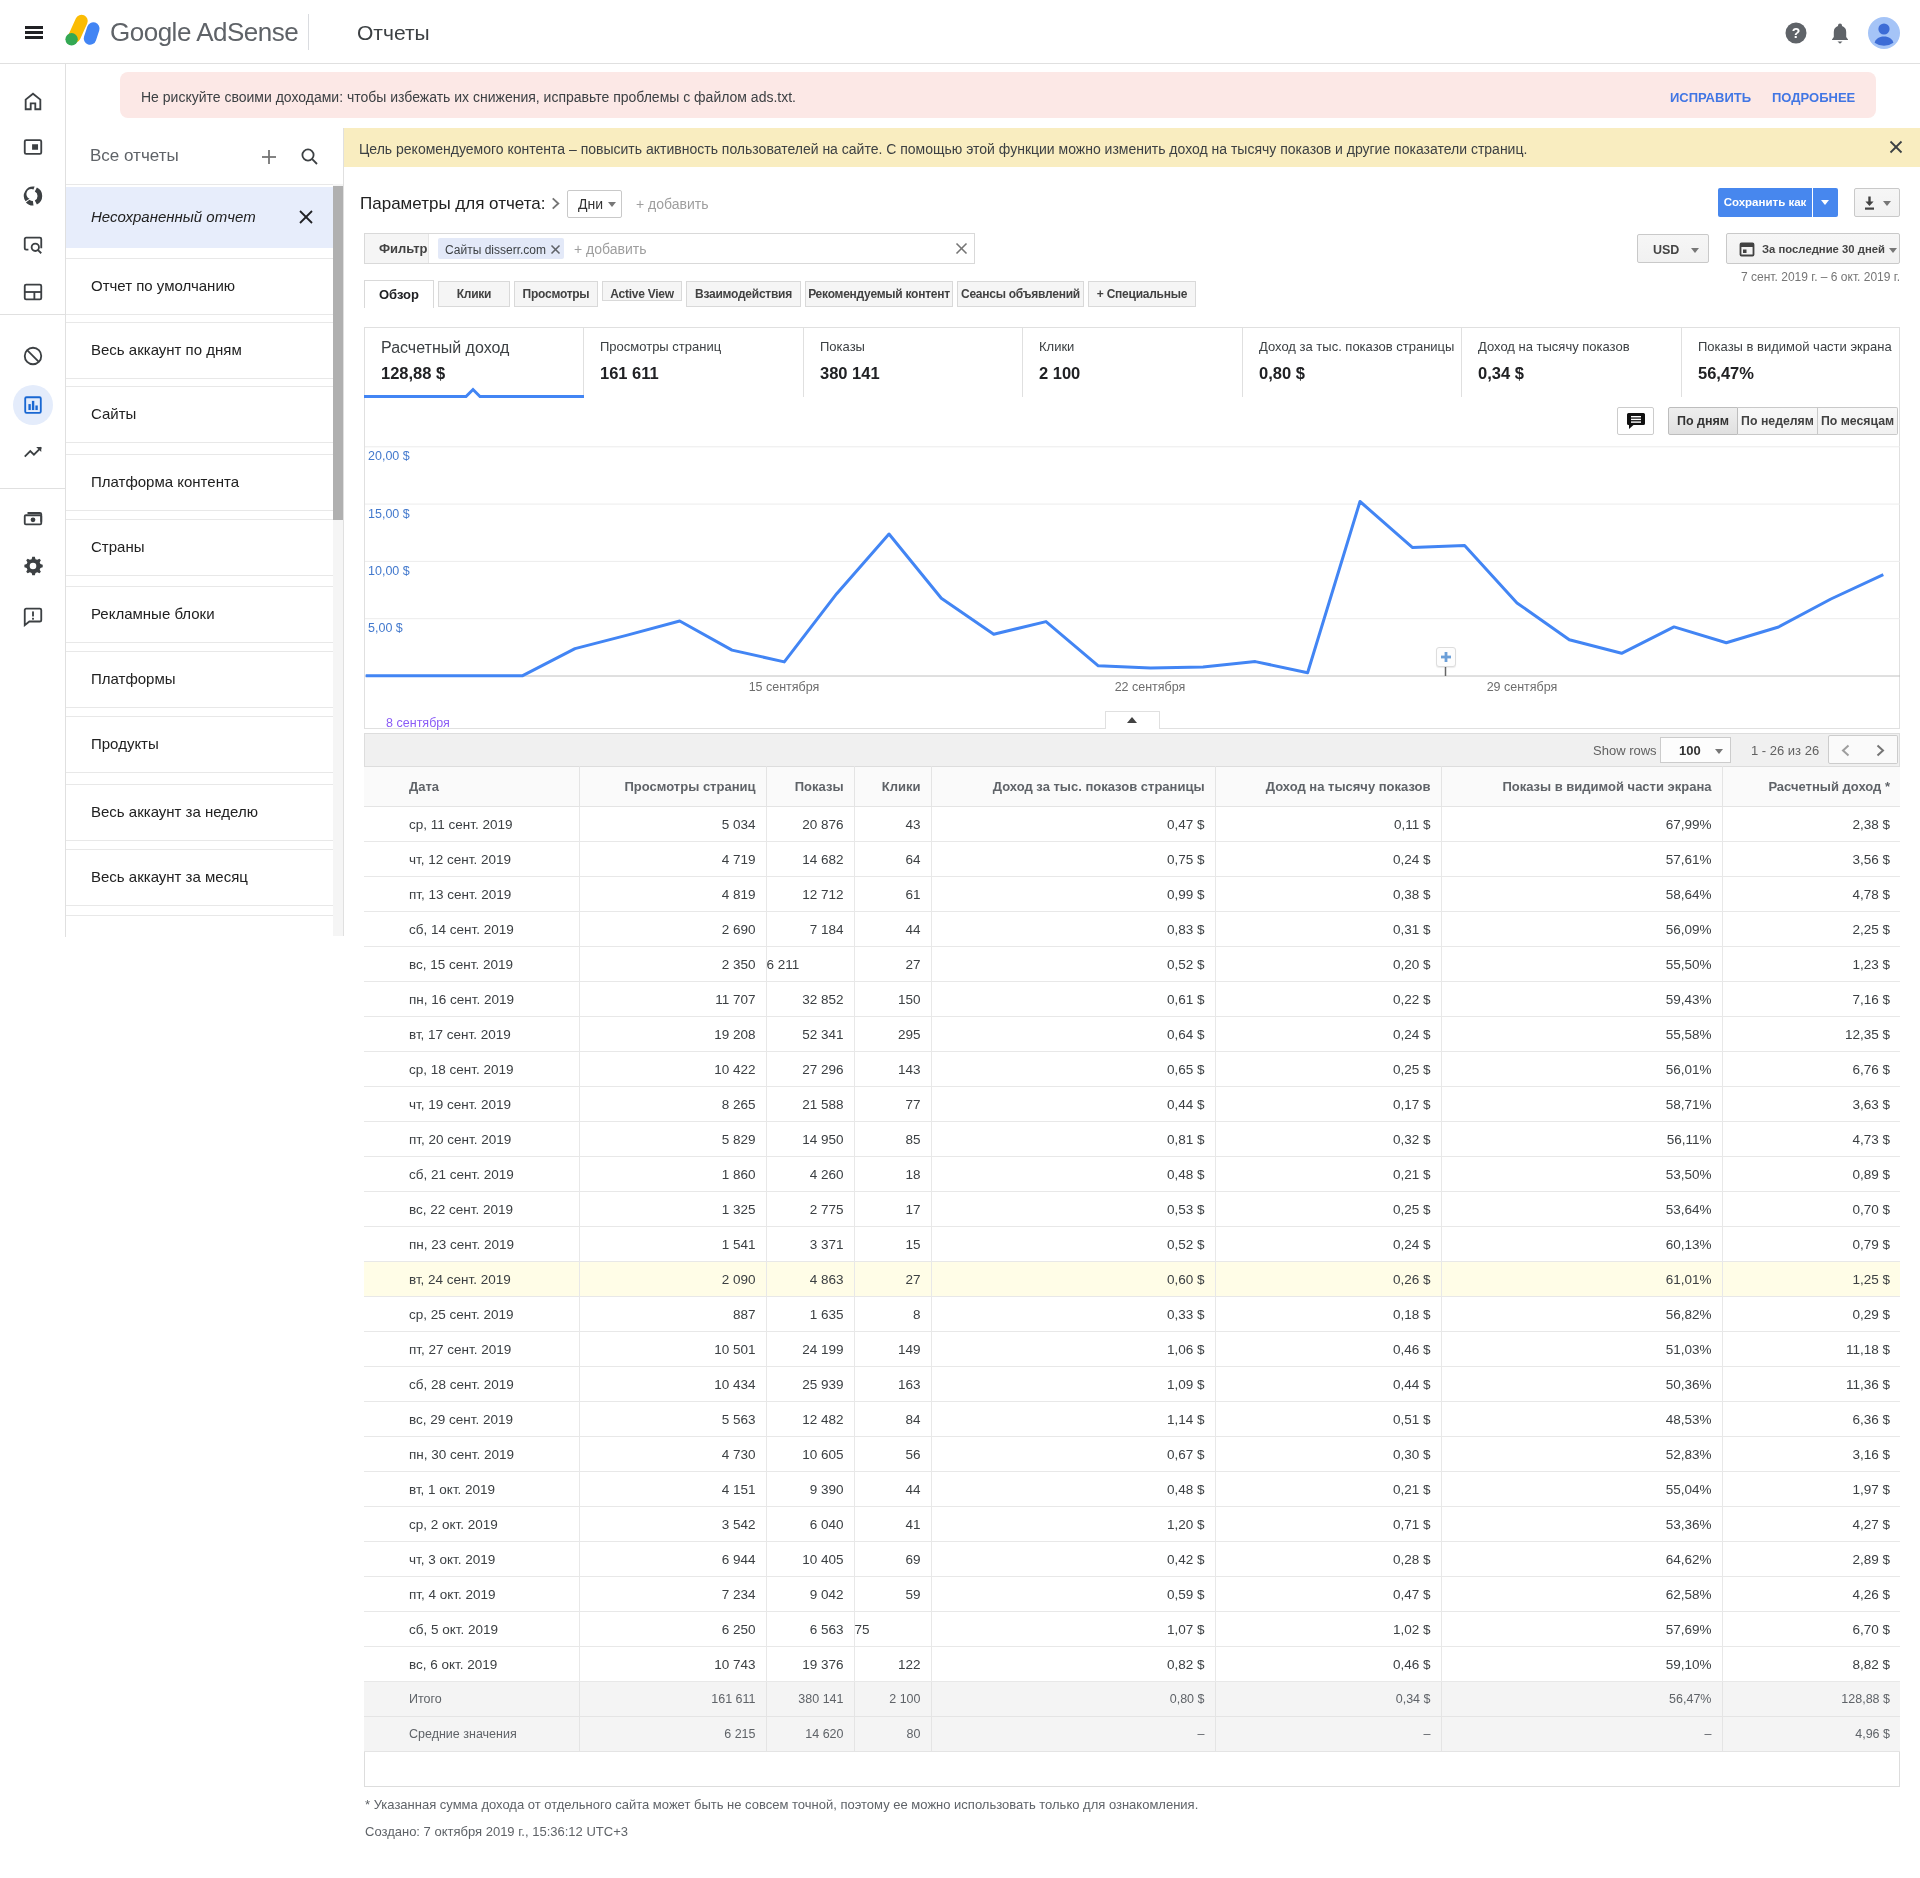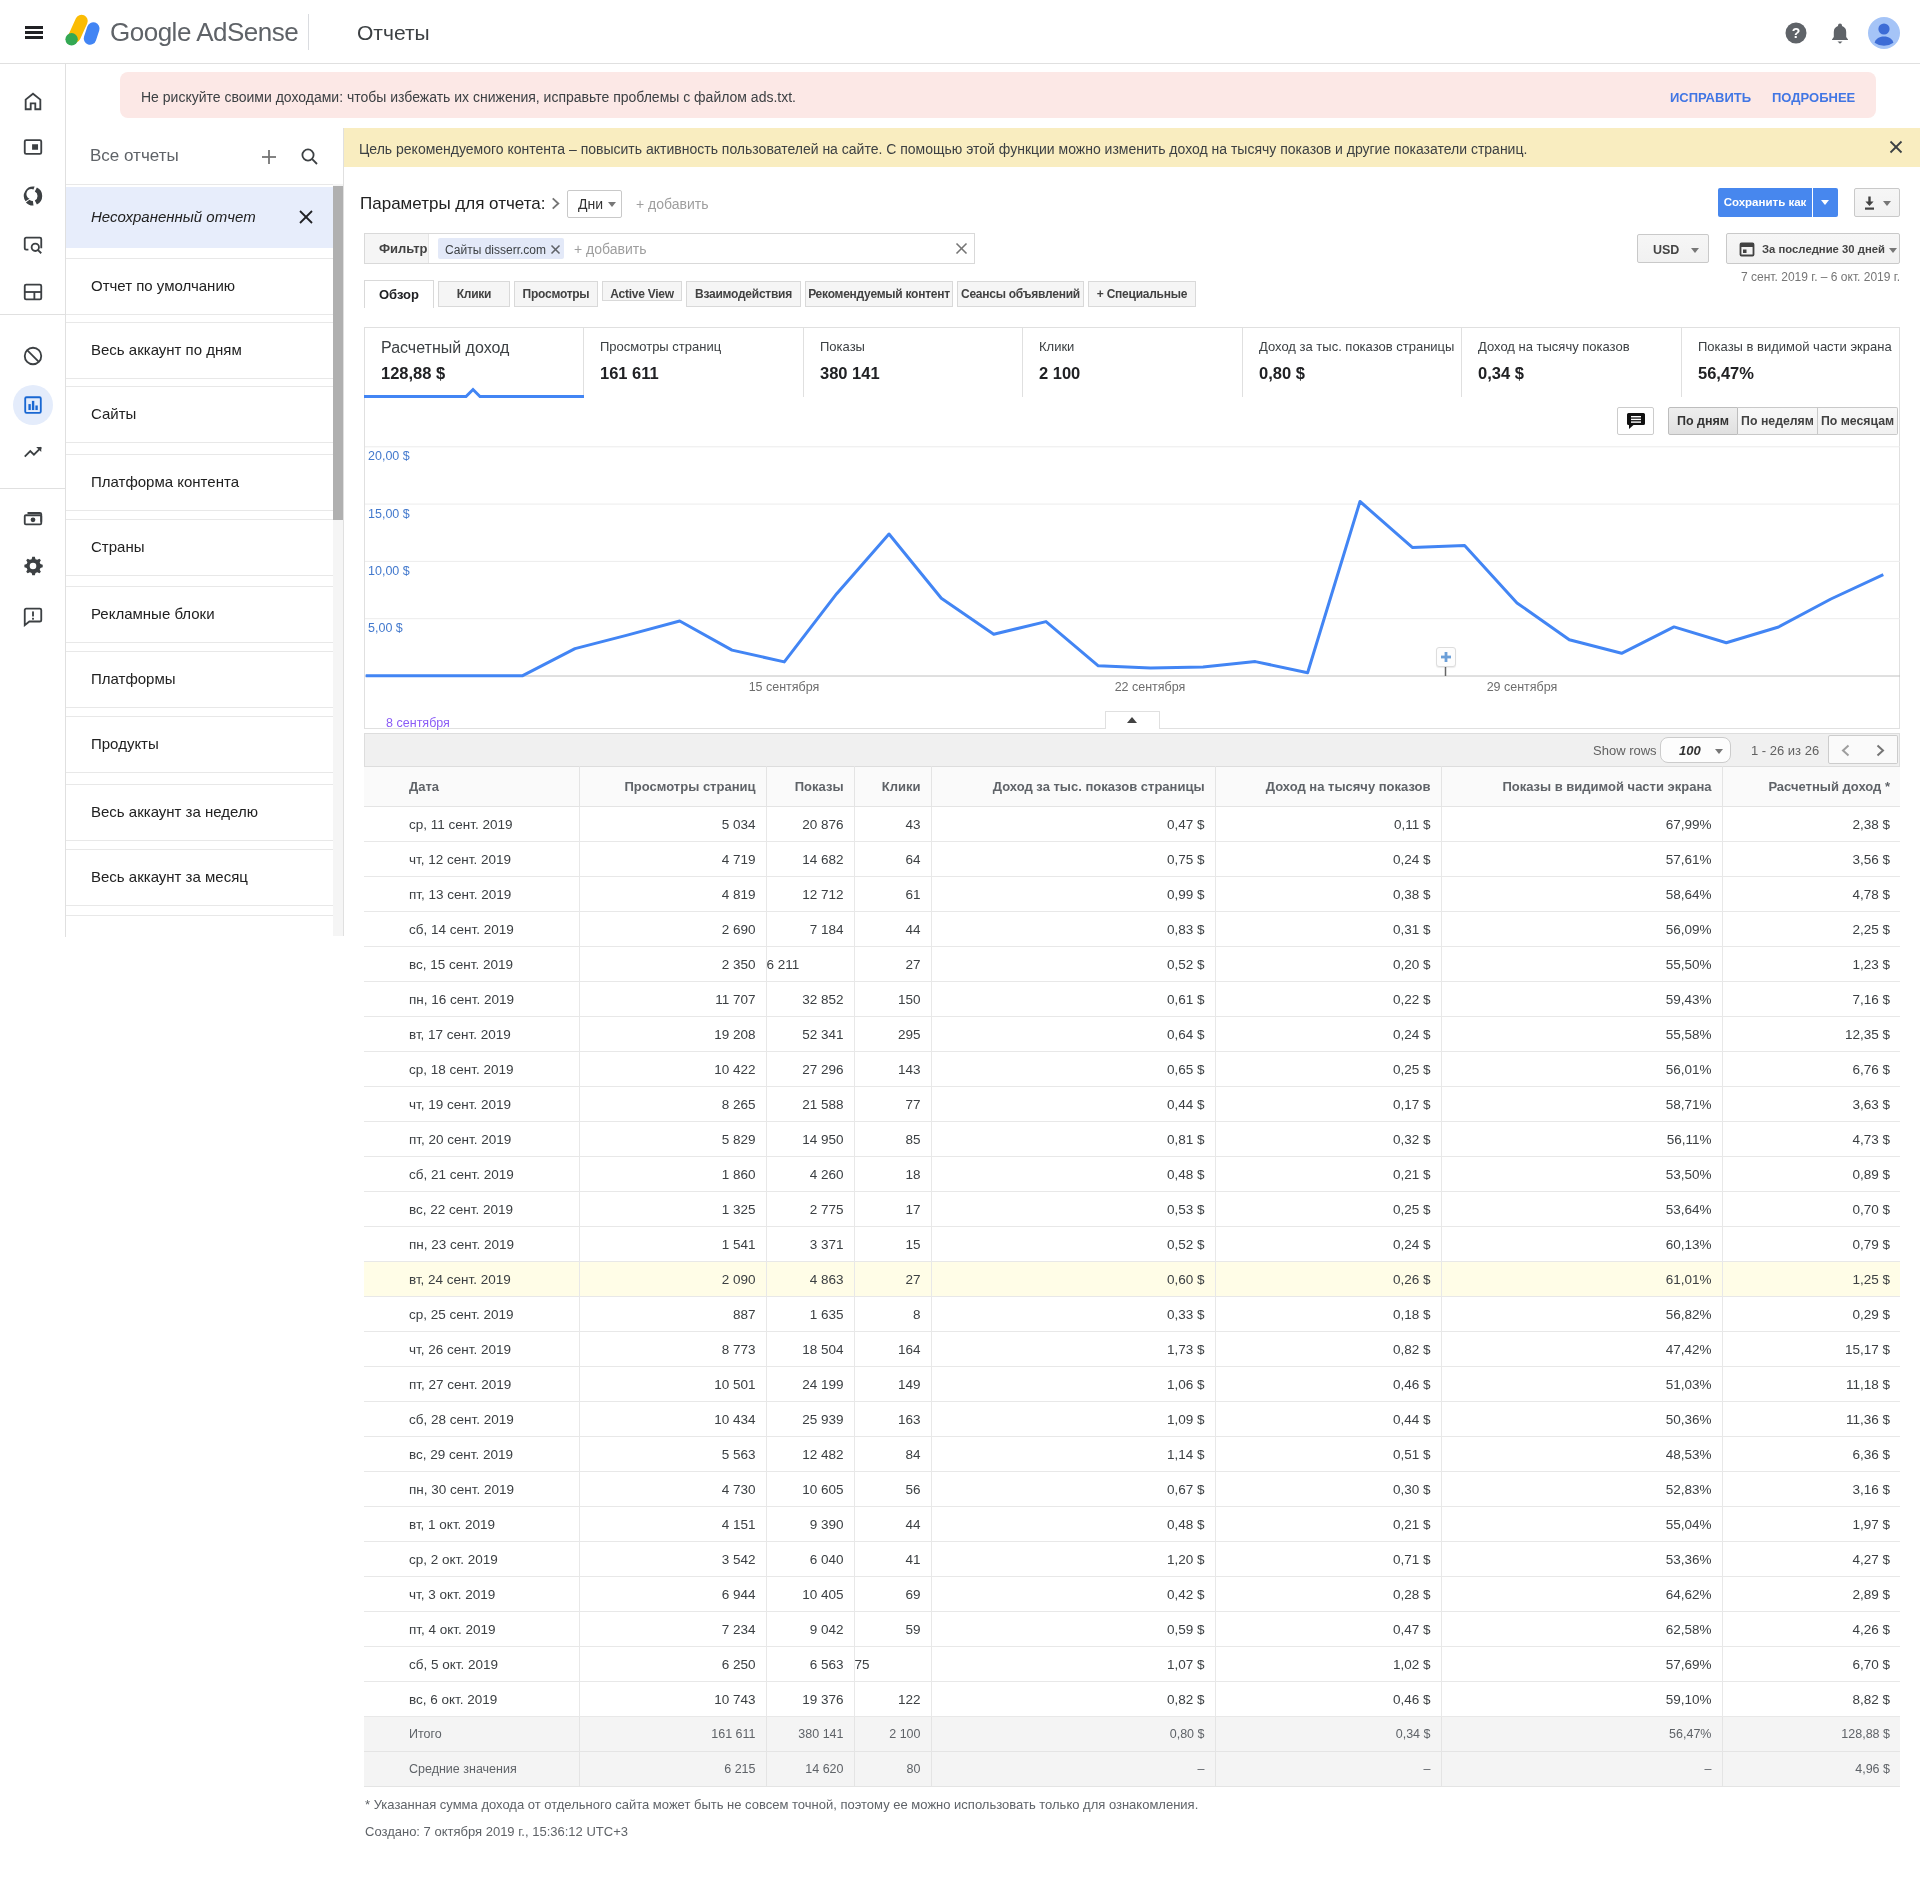--- a/index.html
+++ b/index.html
@@ -252,21 +252,21 @@
 <svg class="abs" style="left:4px;top:4px;" width="10" height="10" viewBox="0 0 10 10">
       <rect x="3.6" y="0" width="2.8" height="10" fill="#6b9fd8"></rect>
       <rect x="0" y="3.6" width="10" height="2.8" fill="#6b9fd8"></rect>
     </svg>
 </div>
 <div class="abs" style="left:1105px;top:711px;width:55px;height:18px;background:#fff;border:1px solid #e0e0e0;border-bottom:none;"></div>
 <span class="abs" style="left:1127px;top:717px;width:0;height:0;border-left:5px solid transparent;border-right:5px solid transparent;border-bottom:6px solid #424242;"></span>
 <div class="abs" style="left:364px;top:733px;width:1536px;height:1054px;border:1px solid #ddd;background:#fff;"></div>
 <div class="abs" style="left:365px;top:734px;width:1534px;height:32px;background:#f0f0f0;"></div>
 <div class="abs" style="left:1593px;top:743px;font-size:13px;color:#616161;">Show rows</div>
-<div class="abs" style="left:1660px;top:737px;width:71px;height:26px;background:#fdfdfd;border:1px solid #ccc;border-radius:8px;font-style:italic;">
+<div class="abs" style="left:1660px;top:737px;width:71px;height:26px;background:#fdfdfd;border:1px solid #ccc;border-radius:0;">
   <span class="abs" style="left:18px;top:5px;font-size:13px;font-weight:bold;color:#333;">100</span>
   <span class="abs" style="left:54px;top:11px;width:0;height:0;border-left:4px solid transparent;border-right:4px solid transparent;border-top:5px solid #777;"></span>
 </div>
 <div class="abs" style="left:1751px;top:743px;font-size:13px;color:#616161;">1 - 26 из 26</div>
 <div class="abs" style="left:1828px;top:735px;width:35px;height:29px;background:#fafafa;border:1px solid #ccc;border-radius:2px 0 0 2px;">
   <svg class="abs" style="left:12px;top:8px;" width="9" height="13" viewBox="0 0 9 13">
       <path fill="none" stroke="#9e9e9e" stroke-width="2" d="M7.5 1.5 L2 6.5 L7.5 11.5"></path>
     </svg>
 </div>
 <div class="abs" style="left:1862px;top:735px;width:36px;height:29px;background:#fafafa;border:1px solid #ccc;border-left:none;border-radius:0 2px 2px 0;">
@@ -440,30 +440,20 @@
         <td style="border:1px solid #e8e8e8;border-left:none;padding-left:45px;font-size:13.5px;color:#3c4043;">ср, 25 сент. 2019</td>
         <td style="border:1px solid #e8e8e8;padding-right:10px;text-align:right;font-size:13.5px;color:#3c4043;">887</td>
         <td style="border:1px solid #e8e8e8;padding-right:10px;text-align:right;font-size:13.5px;color:#3c4043;">1 635</td>
         <td style="border:1px solid #e8e8e8;padding-right:10px;text-align:right;font-size:13.5px;color:#3c4043;">8</td>
         <td style="border:1px solid #e8e8e8;padding-right:10px;text-align:right;font-size:13.5px;color:#3c4043;">0,33 $</td>
         <td style="border:1px solid #e8e8e8;padding-right:10px;text-align:right;font-size:13.5px;color:#3c4043;">0,18 $</td>
         <td style="border:1px solid #e8e8e8;padding-right:10px;text-align:right;font-size:13.5px;color:#3c4043;">56,82%</td>
         <td style="border:1px solid #e8e8e8;border-right:none;padding-right:10px;text-align:right;font-size:13.5px;color:#3c4043;">0,29 $</td>
       </tr>
       <tr style="height:35px;background:#fff;">
-        <td style="border:1px solid #e8e8e8;border-left:none;padding-left:45px;font-size:13.5px;color:#3c4043;">чт, 26 сент. 2019</td>
-        <td style="border:1px solid #e8e8e8;padding-right:10px;text-align:right;font-size:13.5px;color:#3c4043;">8 773</td>
-        <td style="border:1px solid #e8e8e8;padding-right:10px;text-align:right;font-size:13.5px;color:#3c4043;">18 504</td>
-        <td style="border:1px solid #e8e8e8;padding-right:10px;text-align:right;font-size:13.5px;color:#3c4043;">164</td>
-        <td style="border:1px solid #e8e8e8;padding-right:10px;text-align:right;font-size:13.5px;color:#3c4043;">1,73 $</td>
-        <td style="border:1px solid #e8e8e8;padding-right:10px;text-align:right;font-size:13.5px;color:#3c4043;">0,82 $</td>
-        <td style="border:1px solid #e8e8e8;padding-right:10px;text-align:right;font-size:13.5px;color:#3c4043;">47,42%</td>
-        <td style="border:1px solid #e8e8e8;border-right:none;padding-right:10px;text-align:right;font-size:13.5px;color:#3c4043;">15,17 $</td>
-      </tr>
-      <tr style="height:35px;background:#fff;">
         <td style="border:1px solid #e8e8e8;border-left:none;padding-left:45px;font-size:13.5px;color:#3c4043;">пт, 27 сент. 2019</td>
         <td style="border:1px solid #e8e8e8;padding-right:10px;text-align:right;font-size:13.5px;color:#3c4043;">10 501</td>
         <td style="border:1px solid #e8e8e8;padding-right:10px;text-align:right;font-size:13.5px;color:#3c4043;">24 199</td>
         <td style="border:1px solid #e8e8e8;padding-right:10px;text-align:right;font-size:13.5px;color:#3c4043;">149</td>
         <td style="border:1px solid #e8e8e8;padding-right:10px;text-align:right;font-size:13.5px;color:#3c4043;">1,06 $</td>
         <td style="border:1px solid #e8e8e8;padding-right:10px;text-align:right;font-size:13.5px;color:#3c4043;">0,46 $</td>
         <td style="border:1px solid #e8e8e8;padding-right:10px;text-align:right;font-size:13.5px;color:#3c4043;">51,03%</td>
         <td style="border:1px solid #e8e8e8;border-right:none;padding-right:10px;text-align:right;font-size:13.5px;color:#3c4043;">11,18 $</td>
       </tr>
       <tr style="height:35px;background:#fff;">

